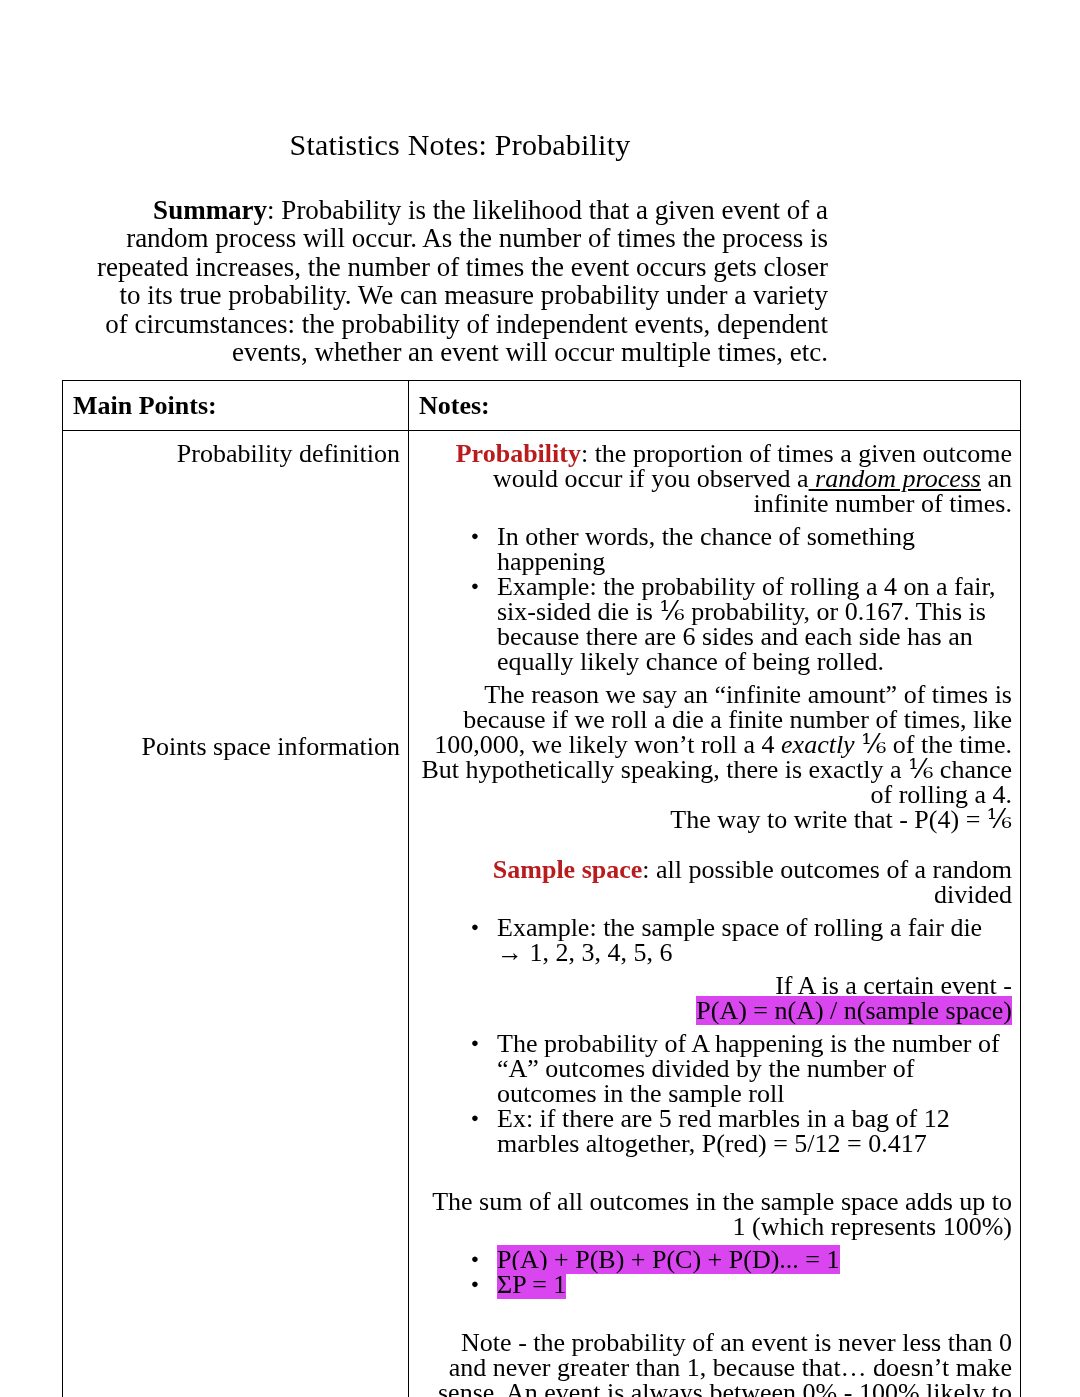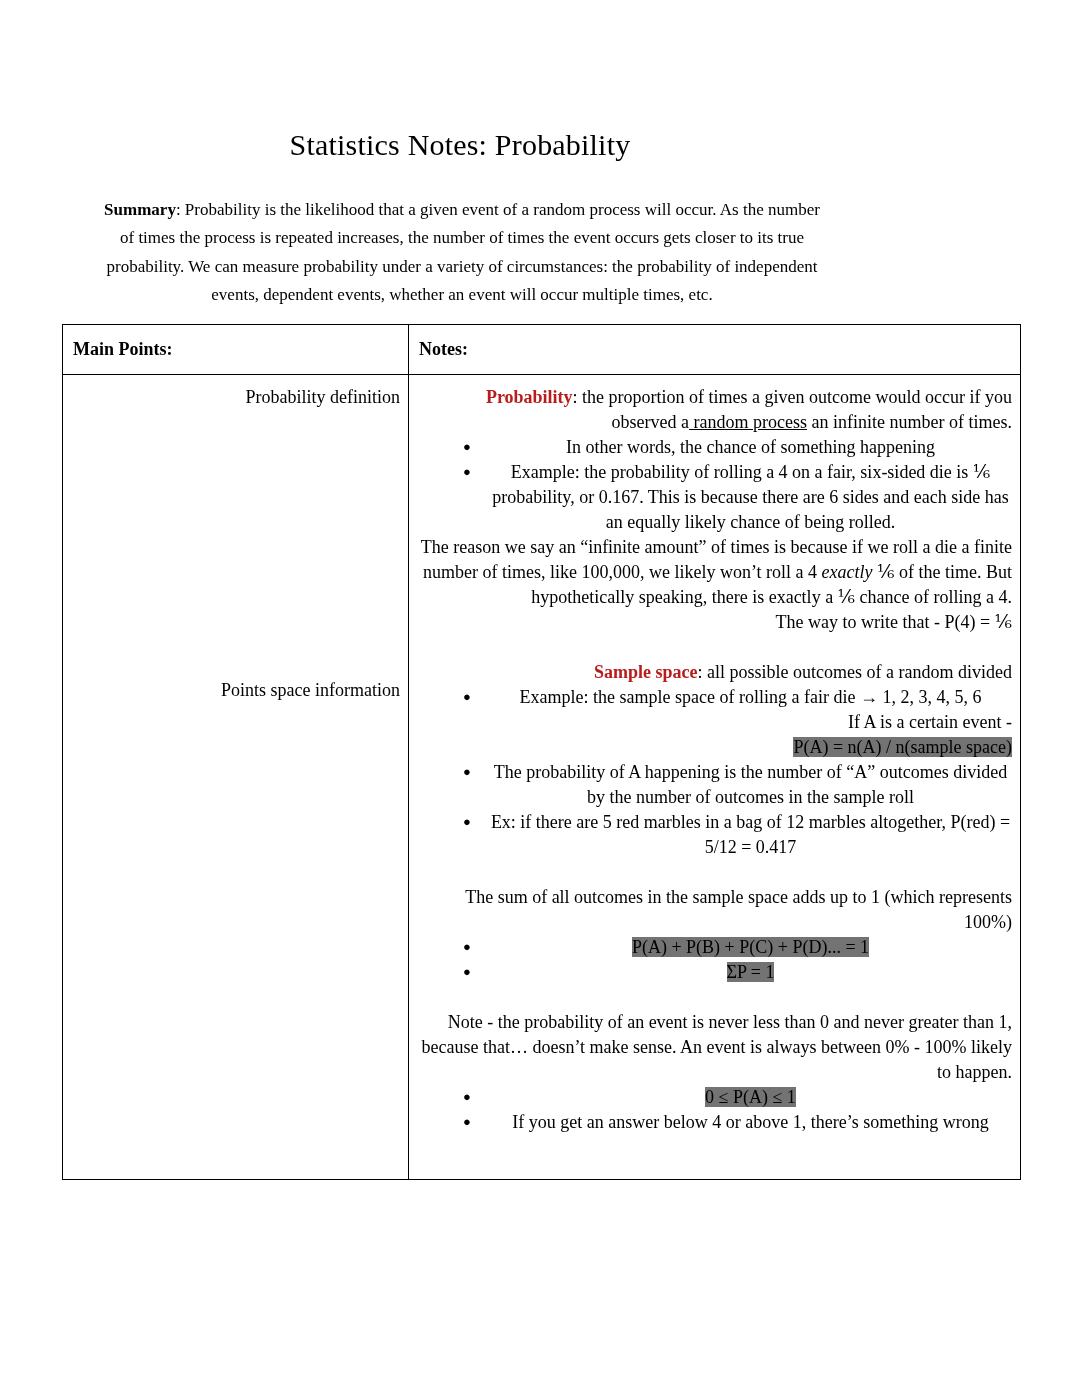--- a/index.html
+++ b/index.html
@@ -25,70 +25,70 @@
     text-align: center;
     font-size: 30px;
     font-weight: normal;
     margin: 0;
     padding-top: 128px;
     letter-spacing: 0.2px;
   }
   .summary {
     margin: 0;
     padding: 34px 92px 0 96px;
-    font-size: 17px;
+    font-size: 27px;
     line-height: 28.4px;
-    text-align: center;
+    text-align: right;
   }
   .summary b { font-weight: bold; }
 
   table.notes-table {
     margin: 14px 0 0 62px;
     width: 958px;
     border-collapse: collapse;
     table-layout: fixed;
   }
   table.notes-table td,
   table.notes-table th {
     border: 1.6px solid #000000;
     vertical-align: top;
     padding: 10px 8px 10px 10px;
-    font-size: 18px;
+    font-size: 26px;
     line-height: 25px;
     font-weight: normal;
     text-align: left;
   }
   table.notes-table th {
     font-weight: bold;
     padding-top: 12px;
     padding-bottom: 12px;
   }
   col.c1 { width: 346px; }
   col.c2 { width: 612px; }
 
   .cell-main { padding-left: 10px; }
   .cell-notes { padding-left: 12px; padding-right: 6px; }
 
   .term {
     color: #b91c1c;
     font-weight: bold;
   }
   .hl {
-    background: #737373;
+    background: #d946ef;
   }
   .ul-span {
     text-decoration: underline;
+    font-style: italic;
   }
   .ital { font-style: italic; }
 
   ul.b {
     list-style: none;
-    margin: 0;
+    margin: 8px;
     padding: 0 0 0 40px;
-    text-align: center;
   }
   ul.b > li {
     position: relative;
     padding-left: 30px;
     margin: 0;
   }
   ul.b > li::before {
     content: "\25CF";
     position: absolute;
     left: 4px;

